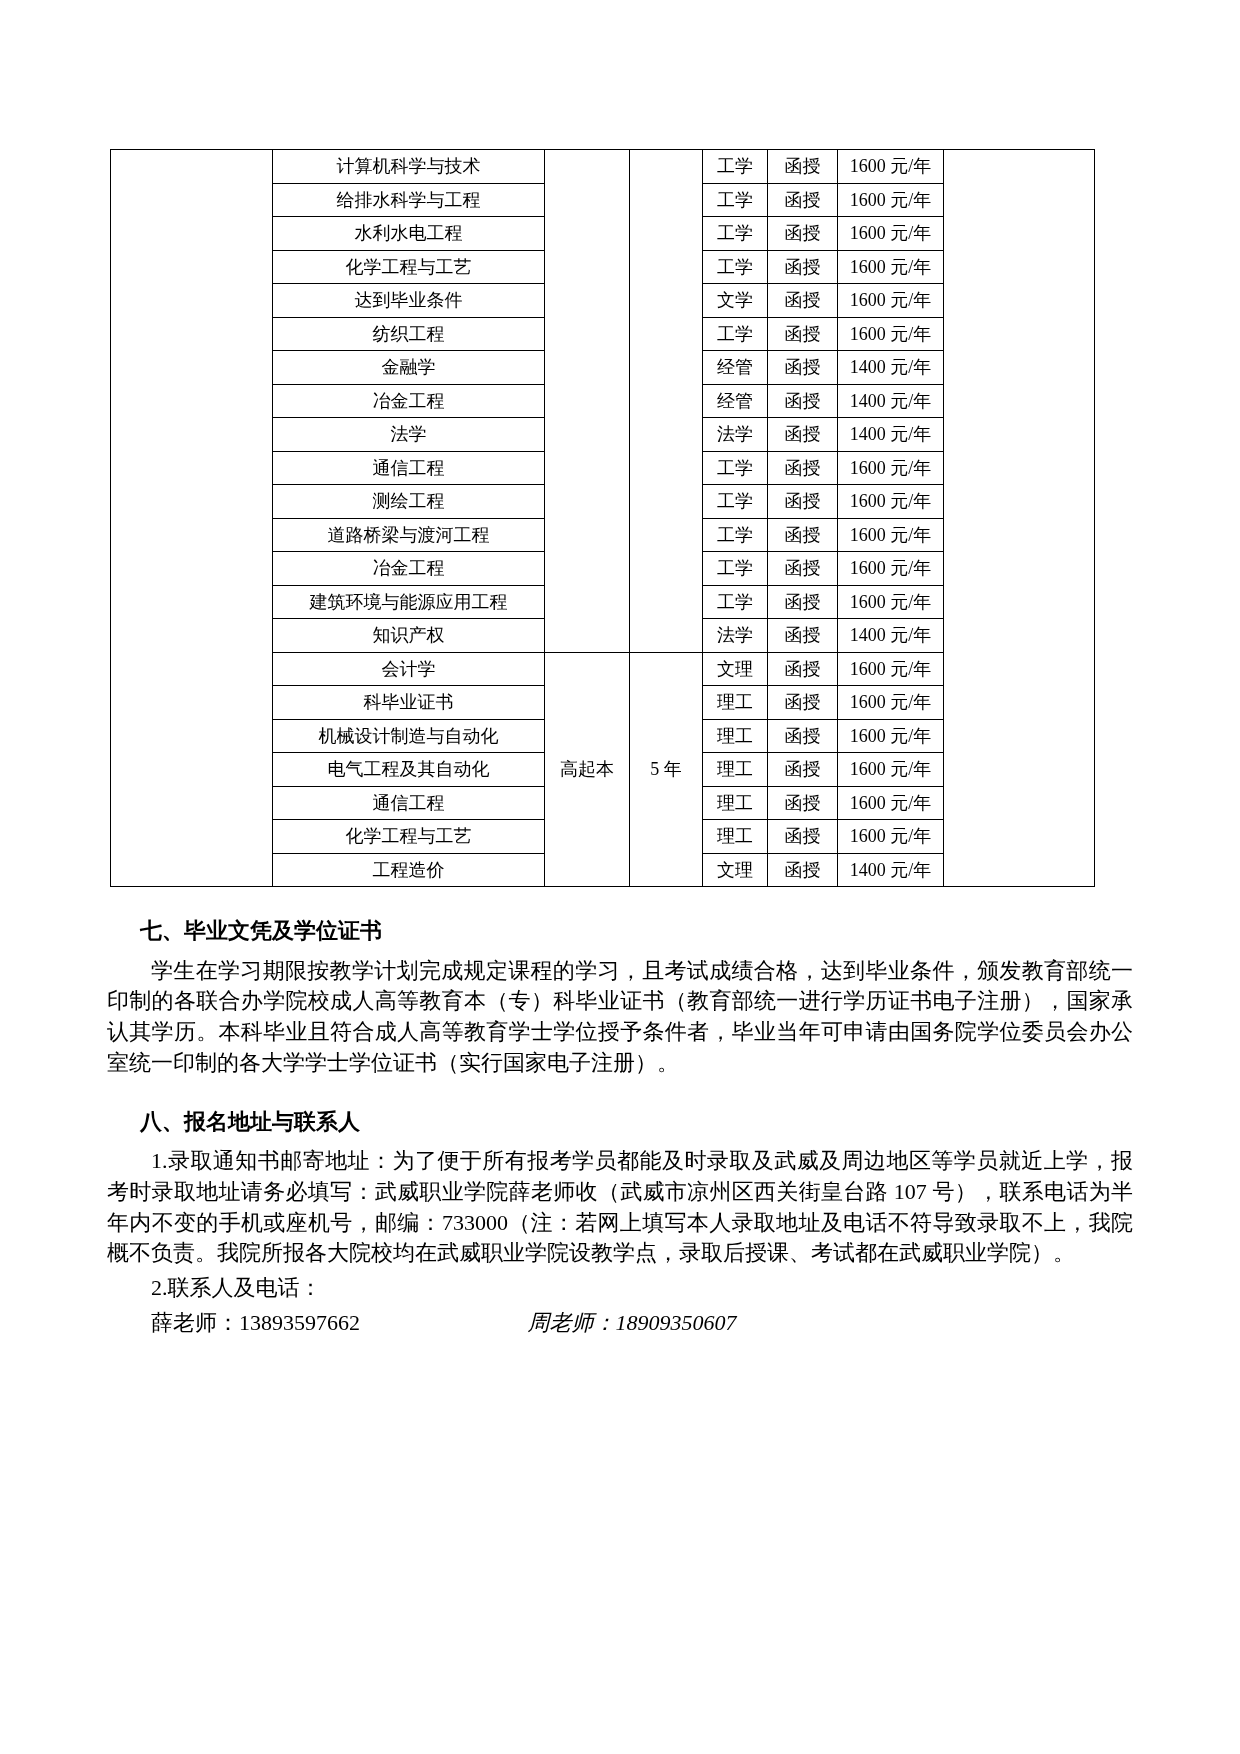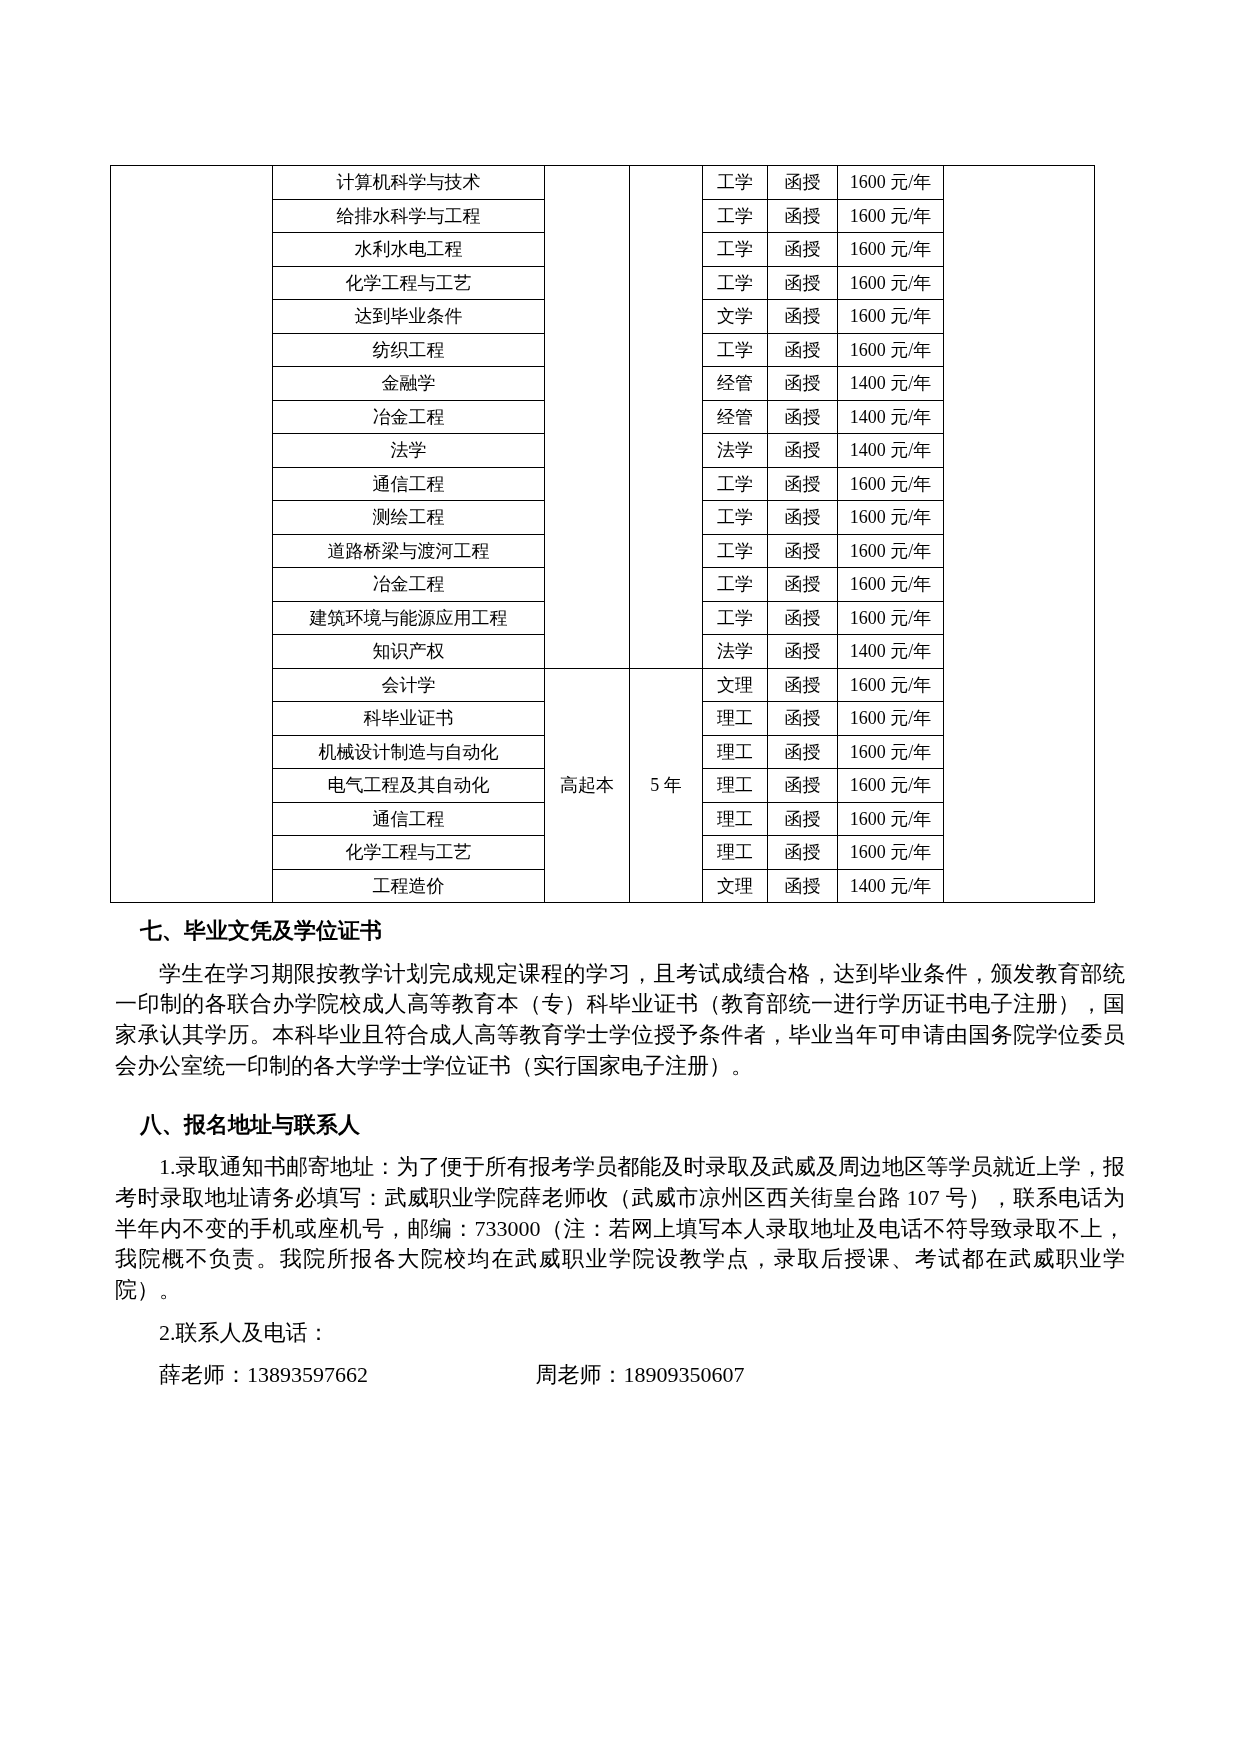--- a/index.html
+++ b/index.html
@@ -21,21 +21,20 @@
   .table-wrap {
     position: absolute;
     left: 110px;
     top: 149px;
     width: 984px;
   }
   table.programs {
     border-collapse: collapse;
     table-layout: fixed;
     width: 984px;
-    margin-top: 16px;
   }
   table.programs td {
     border: 1px solid #000000;
     text-align: center;
     vertical-align: middle;
     font-size: 18px;
     line-height: 1;
     height: 32.5px;
     padding: 0;
     white-space: nowrap;
@@ -54,29 +53,30 @@
   }
   .content h2 {
     font-size: 22px;
     font-weight: bold;
     margin: 28px 0 9px 0;
     padding-left: 37px;
     text-align: left;
     line-height: 30.7px;
   }
   .content p {
-    margin: 12px;
+    margin: 4px;
     text-indent: 2em;
   }
   .contact-line {
     text-indent: 2em;
   }
   .contact-gap {
     display: inline-block;
     margin-left: 118px;
+    font-style: italic;
   }
 </style>
 </head>
 <body>
 
 <div class="page">
 
   <div class="table-wrap">
     <table class="programs">
       <colgroup>

